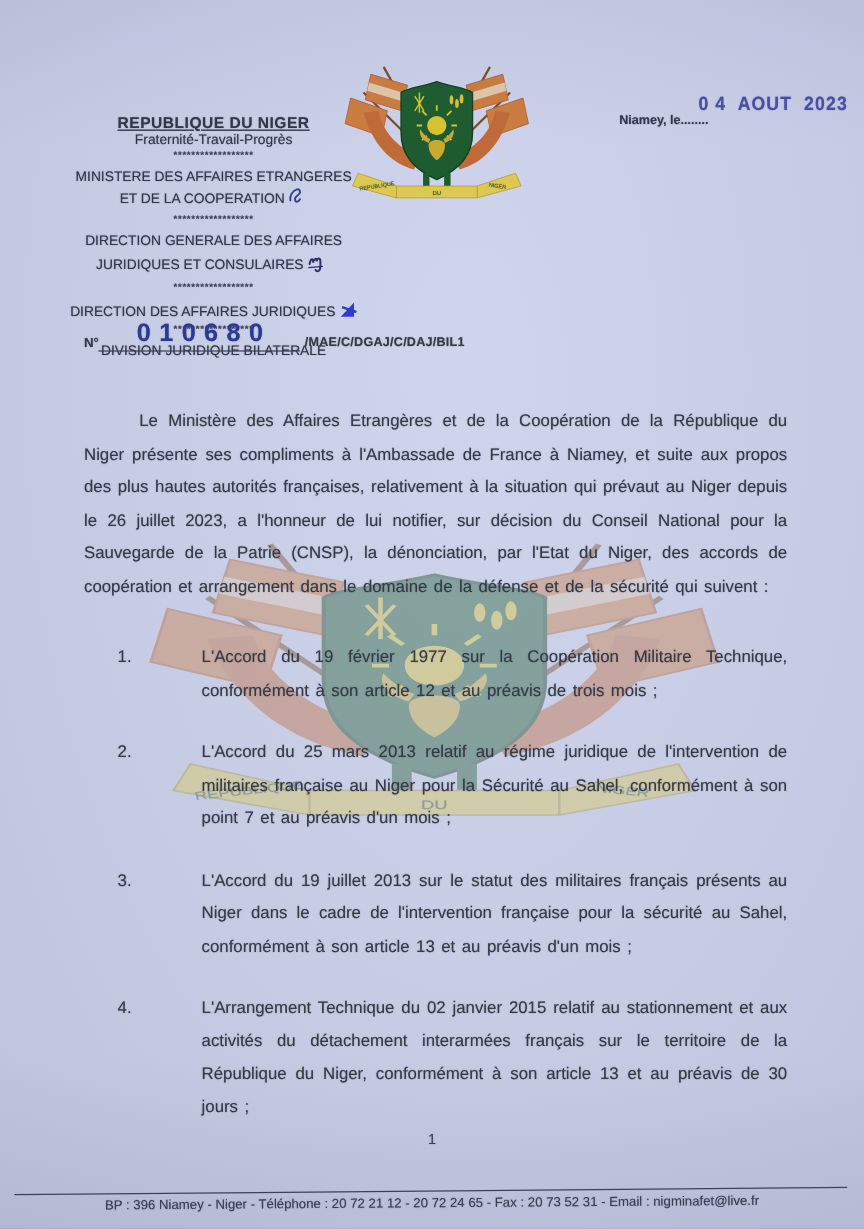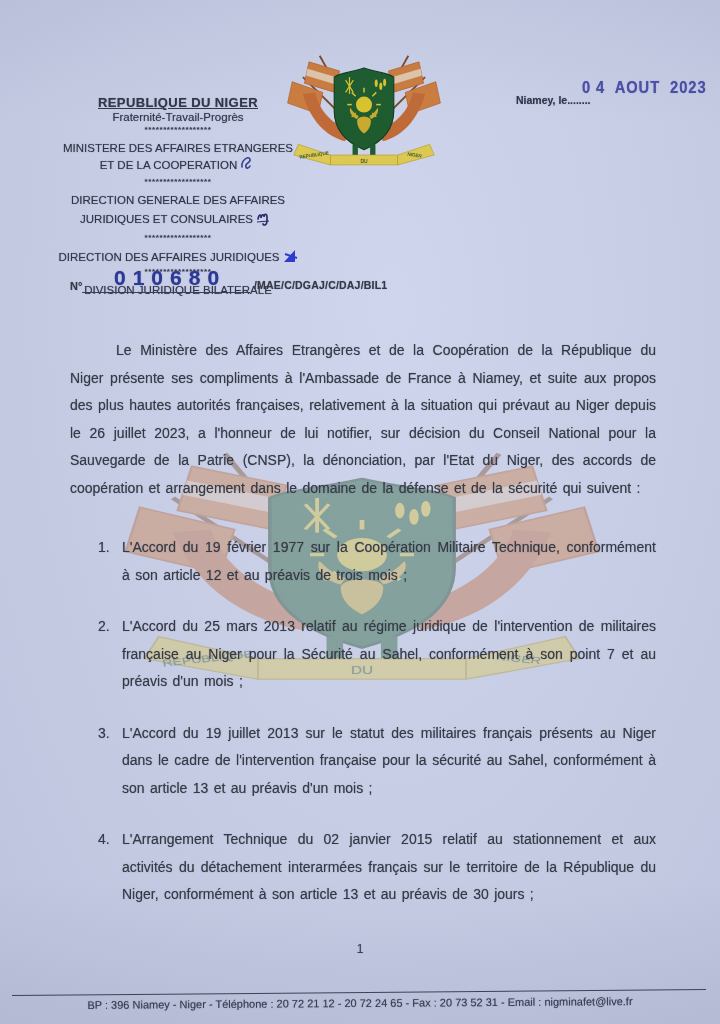--- a/index.html
+++ b/index.html
@@ -44,21 +44,21 @@
   .ref-code{position:absolute;left:184px;top:13px;font-size:10.5px;font-weight:700;letter-spacing:.2px;}
   
   .body-text{
     position:absolute;left:70px;top:337px;width:586px;
     font-size:14px;line-height:27.5px;text-align:justify;text-indent:46px;
     word-spacing:1.5px;color:#353a46;z-index:2;
   }
   .accord-list{position:absolute;left:98px;top:534px;width:558px;z-index:2;}
   .accord-item{display:flex;margin-bottom:24px;}
   .accord-num{flex:0 0 24px;font-size:14px;line-height:27.5px;color:#353a46;}
-  .accord-txt{flex:1;font-size:14px;line-height:27.5px;text-align:justify;word-spacing:1.5px;color:#353a46;}
+  .accord-txt{flex:1;font-size:14px;line-height:27.5px;text-align:justify;word-spacing:1.5px;color:#353a46;margin-left:46px;}
   
   .page-number{position:absolute;left:0;top:942px;width:720px;text-align:center;font-size:12px;color:#3a3f55;}
   .footer-line{position:absolute;left:12px;top:992px;width:694px;border-top:1.6px solid #3a3f55;transform:rotate(-.5deg);}
   .footer-text{position:absolute;left:0;top:997px;width:720px;text-align:center;font-size:11px;color:#353a50;transform:rotate(-.4deg);}
   svg text{font-family:"Liberation Sans",sans-serif;}
 </style>
 </head>
 <body>
 
 <div class="page">

